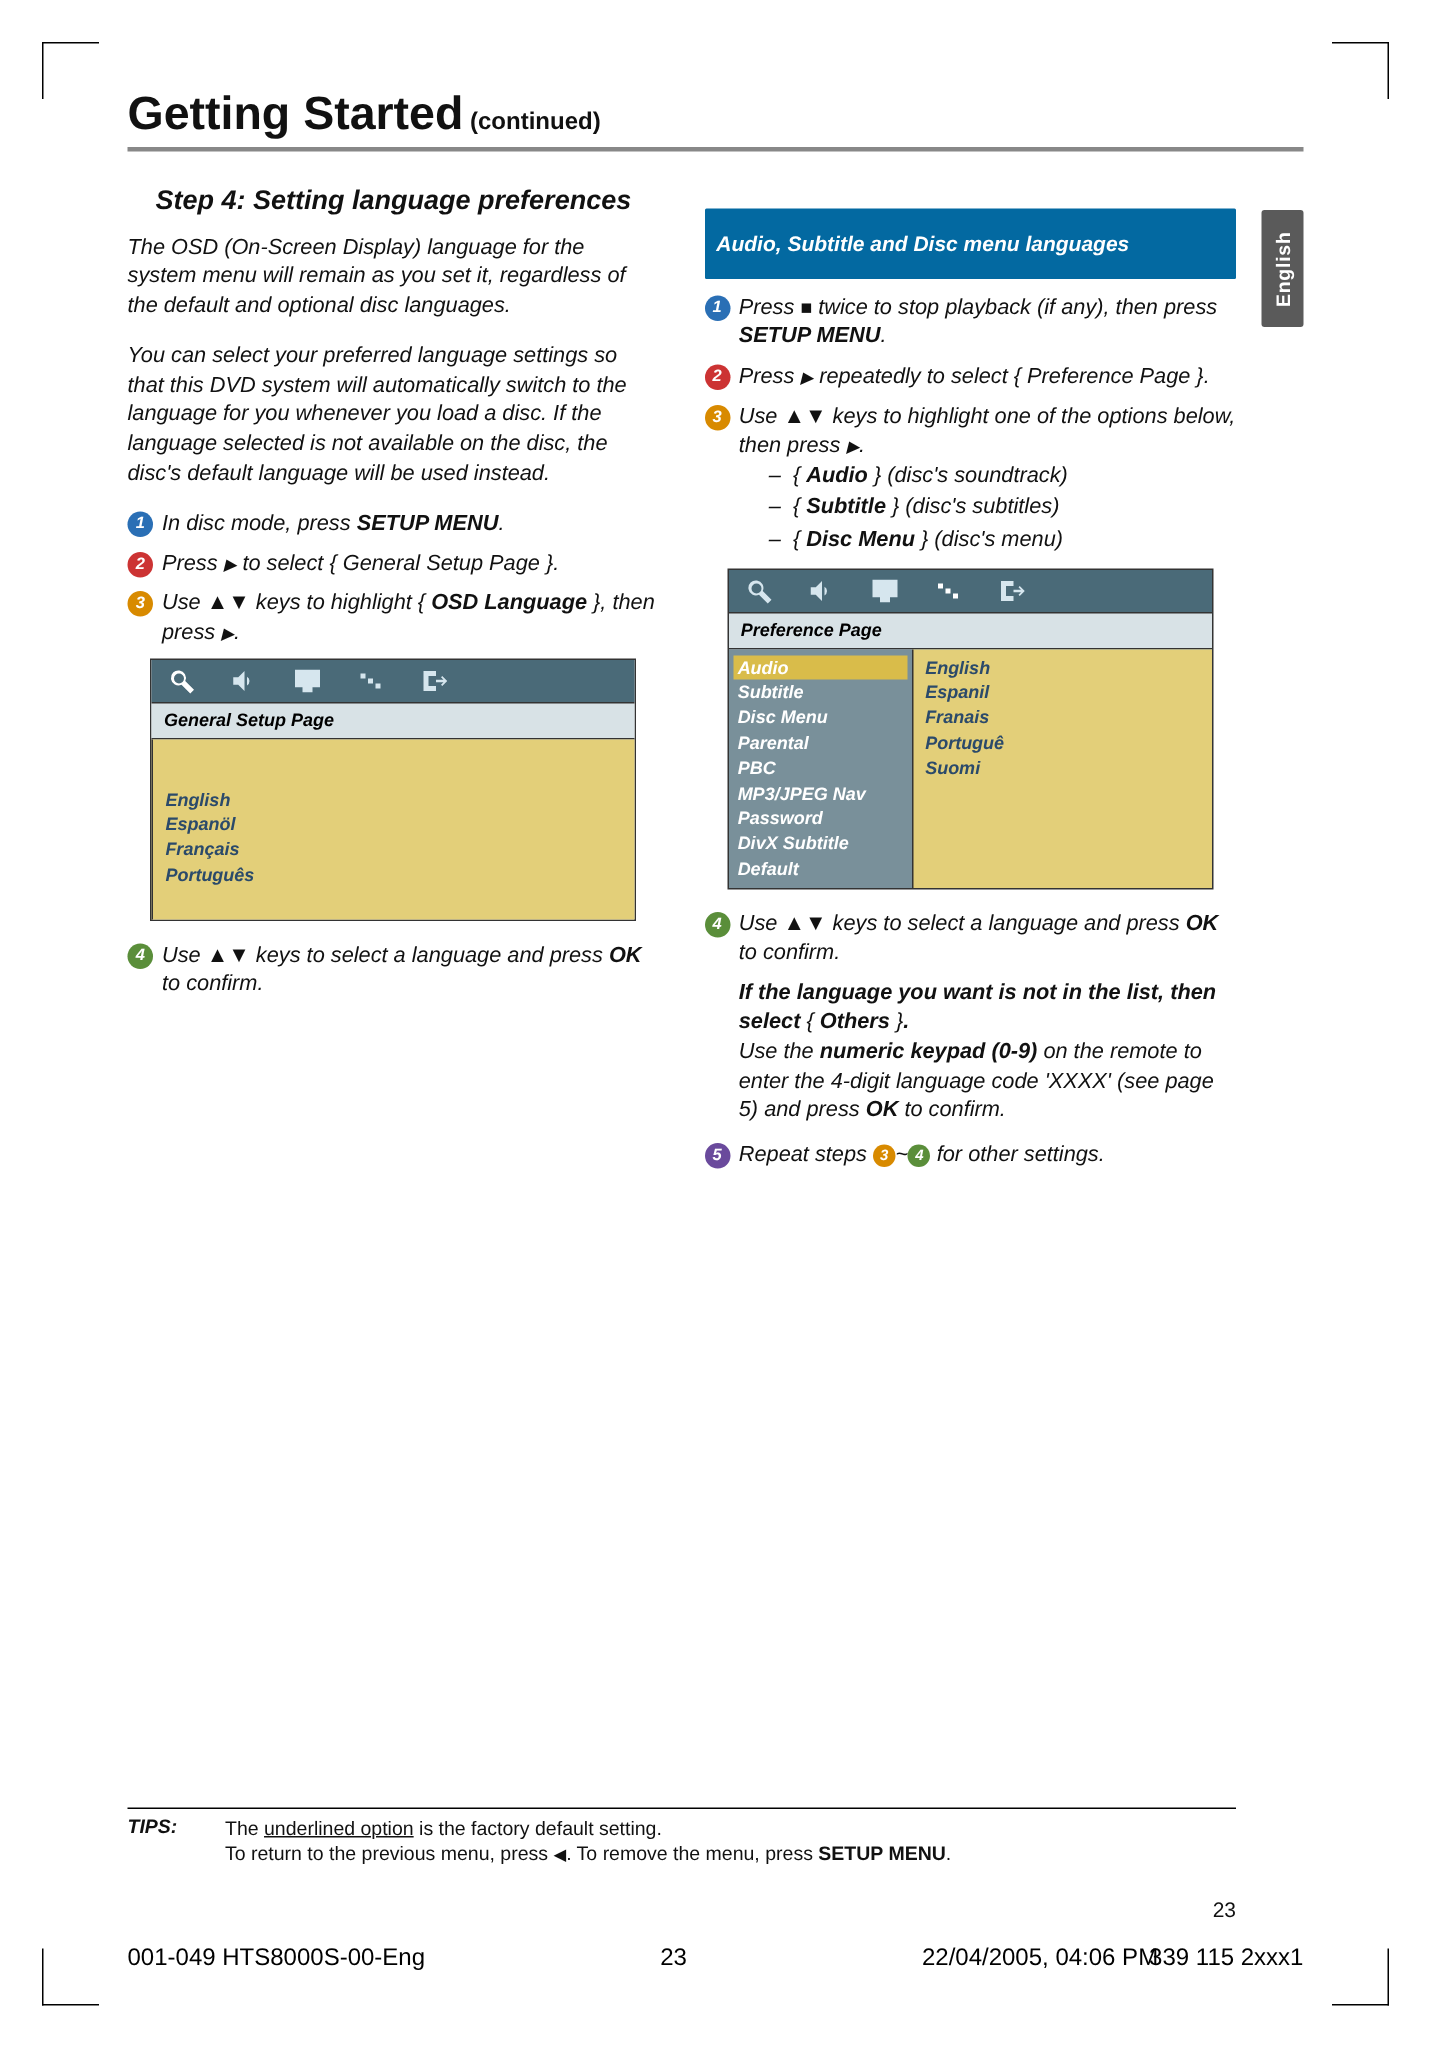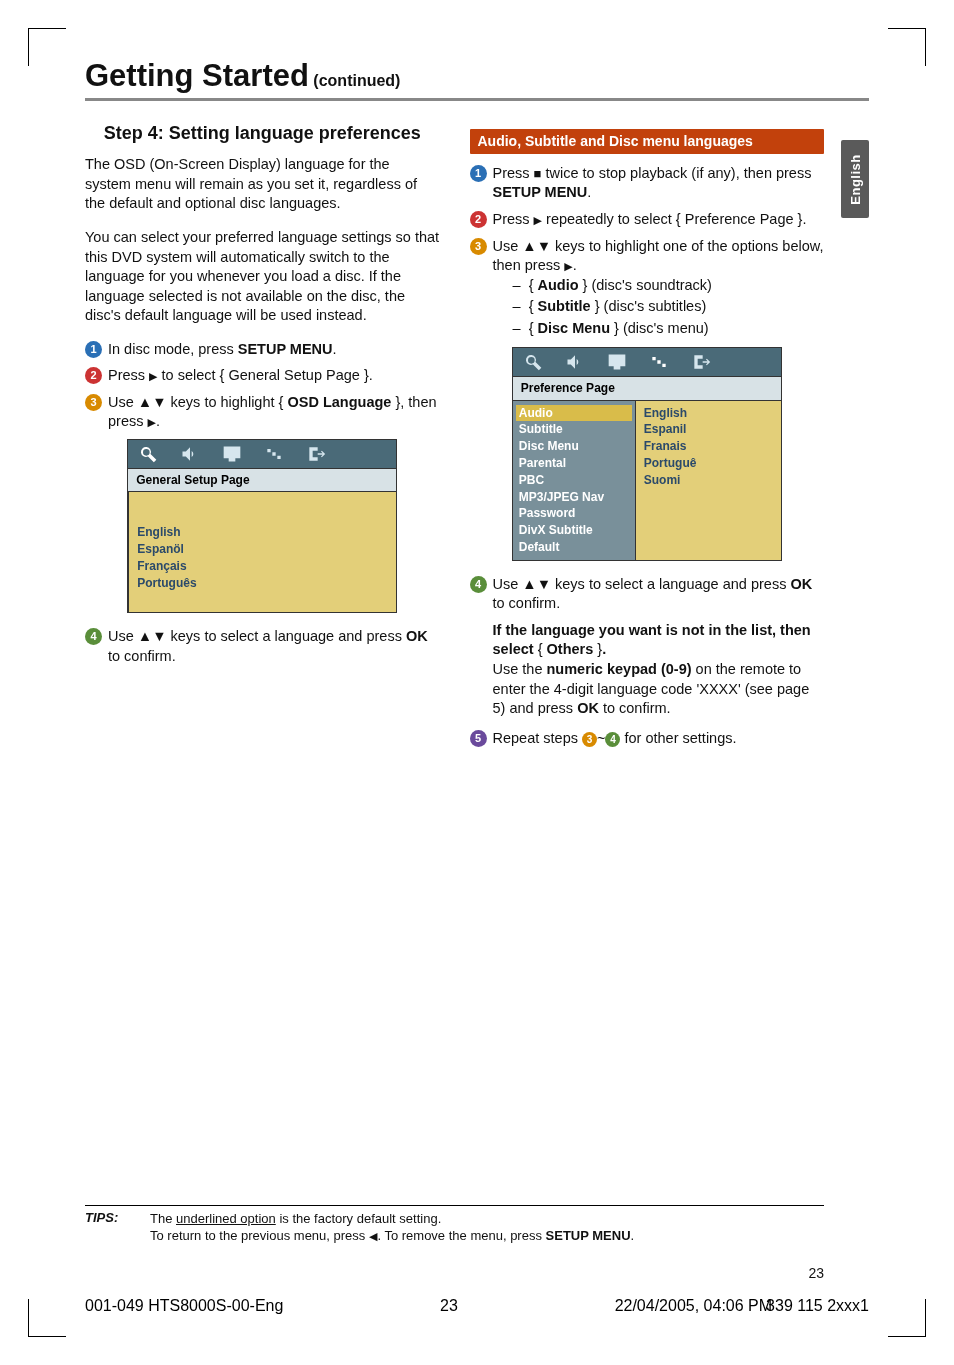--- a/index.html
+++ b/index.html
@@ -13,39 +13,39 @@
 
   .page { position: absolute; top: 58px; left: 85px; right: 85px; bottom: 72px; }
 
   .tab { position: absolute; right: 0; top: 82px; width: 28px; height: 78px; background: #5a5a5a; border-radius: 2px; display: flex; align-items: center; justify-content: center; }
   .tab span { color: #fff; font-weight: bold; font-size: 13px; transform: rotate(-90deg); white-space: nowrap; letter-spacing: 0.5px; }
 
   .header { border-bottom: 3px solid #888; padding-bottom: 4px; margin-bottom: 18px; padding-right: 45px; }
   .header h1 { font-size: 31px; font-weight: bold; display: inline; }
   .header .cont { font-size: 16px; font-weight: bold; }
 
-  .cols { display: flex; gap: 30px; padding-right: 45px; }
+  .cols { display: flex; gap: 30px; padding-right: 45px; font-style: italic; }
   .col { flex: 1; font-size: 14.5px; line-height: 1.35; }
 
   .section-title { text-align: center; margin: 2px 0 10px; }
   .section-title b { font-size: 18px; }
 
   p.body { margin-bottom: 14px; }
 
-  .subhead { background: #c2410c; color: #fff; font-weight: bold; padding: 3px 8px; font-size: 14px; margin: 10px 0 10px; border-radius: 1px; }
+  .subhead { background: #0369a1; color: #fff; font-weight: bold; padding: 14px 8px; font-size: 14px; margin: 20px 0 10px; border-radius: 1px; }
 
   .step { display: flex; gap: 6px; margin-bottom: 7px; }
   .bullet { width: 17px; height: 17px; border-radius: 50%; color: #fff; font-size: 11px; font-weight: bold; display: inline-flex; align-items: center; justify-content: center; flex-shrink: 0; margin-top: 1px; }
   .c1 { background: #2a6fb5; } .c2 { background: #c33; } .c3 { background: #d88a00; } .c4 { background: #5a8e3a; } .c5 { background: #6a4a9c; }
   .step-text { flex: 1; }
 
   .sub-li { margin-left: 20px; text-indent: -12px; padding-left: 12px; margin-bottom: 2px; }
 
   
-  .osd { width: 270px; margin: 5px auto 14px; border: 1px solid #333; font-size: 12px; }
+  .osd { width: 324px; margin: 5px auto 14px; border: 1px solid #333; font-size: 12px; }
   .osd-tabs { background: #4a6a78; height: 28px; display: flex; align-items: center; gap: 22px; padding: 0 10px; }
   .osd-icon { width: 20px; height: 20px; display: inline-block; color: #d6e6ee; }
   .osd-icon.active { color: #fff; }
   .osd-title { background: #d8e2e6; color: #000; font-weight: bold; padding: 3px 8px; border-top: 1px solid #333; border-bottom: 1px solid #333; }
   .osd-body { display: flex; min-height: 120px; background: #79909a; }
   .osd-left { width: 122px; color: #fff; padding: 4px 6px; font-weight: bold; line-height: 1.4; }
   .osd-left .hl { background: #d9bc4a; color: #fff; display: block; padding: 0 3px; margin-left:-3px; margin-right: -3px;}
   .osd-left div { white-space: nowrap; overflow: hidden; }
   .osd-right { flex: 1; background: #e3cf79; color: #2b4a6a; font-weight: bold; padding: 4px 8px; line-height: 1.4; border-left: 1px solid #333; }
   .osd-right.offset1 { padding-top: 32px; }

